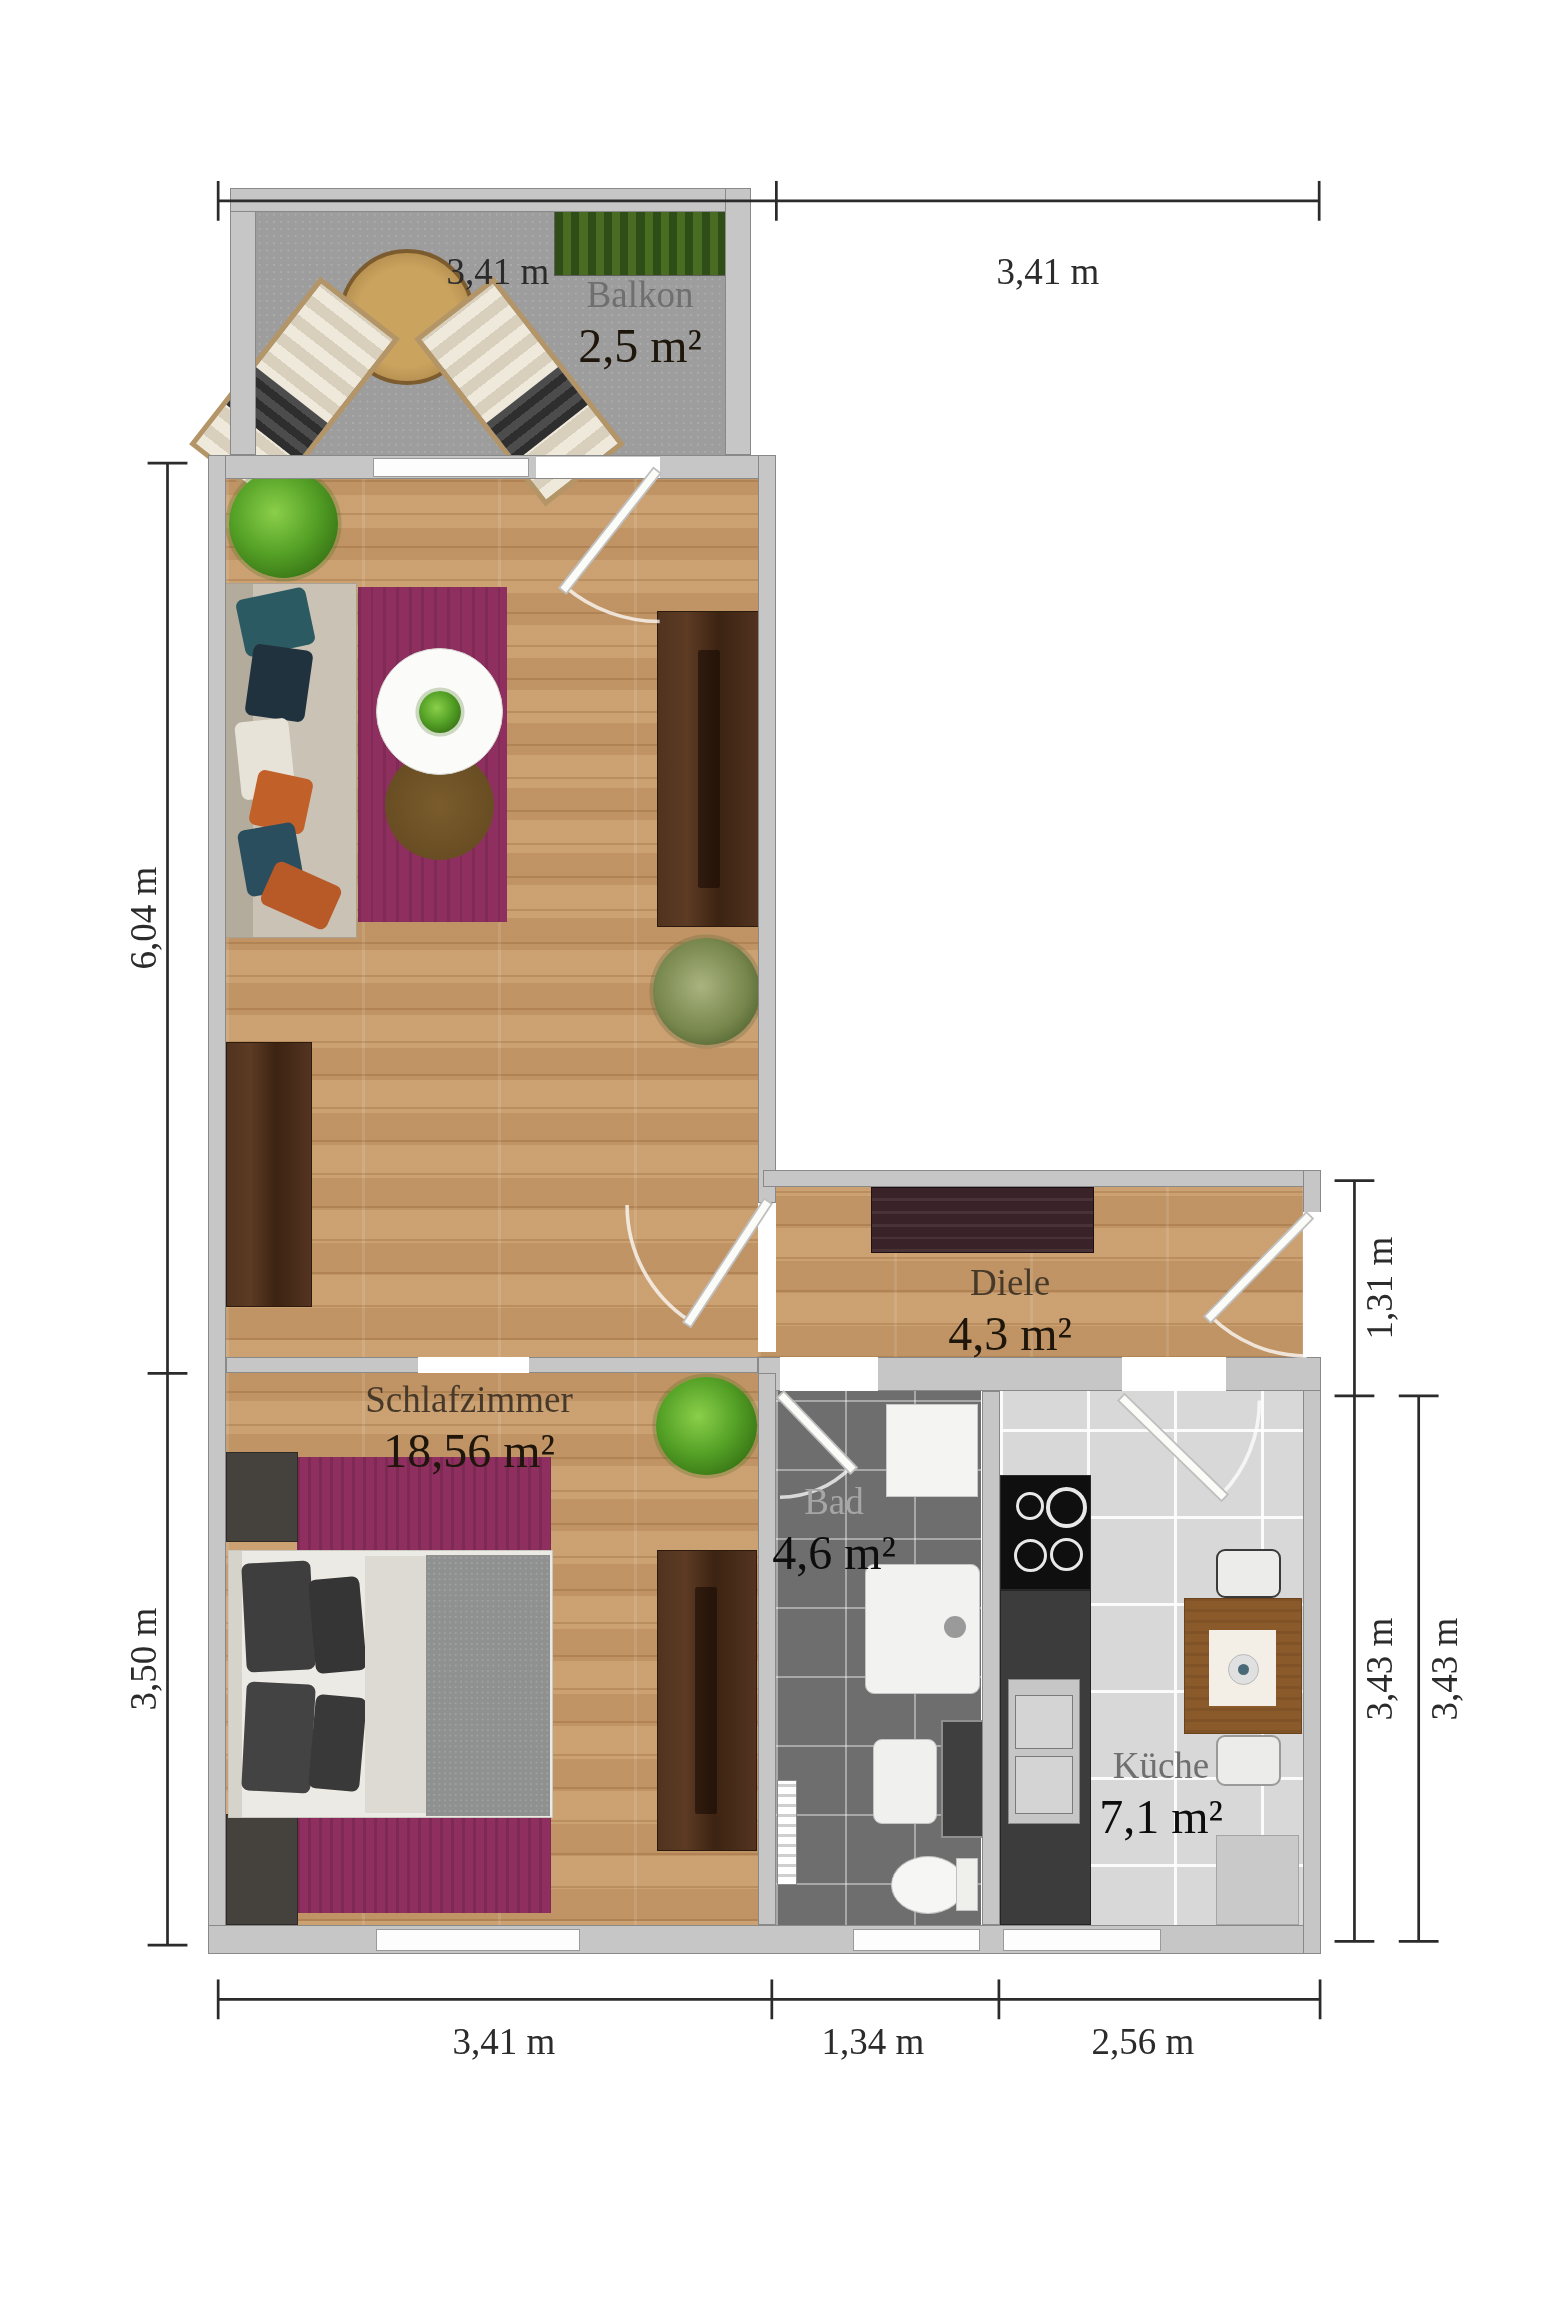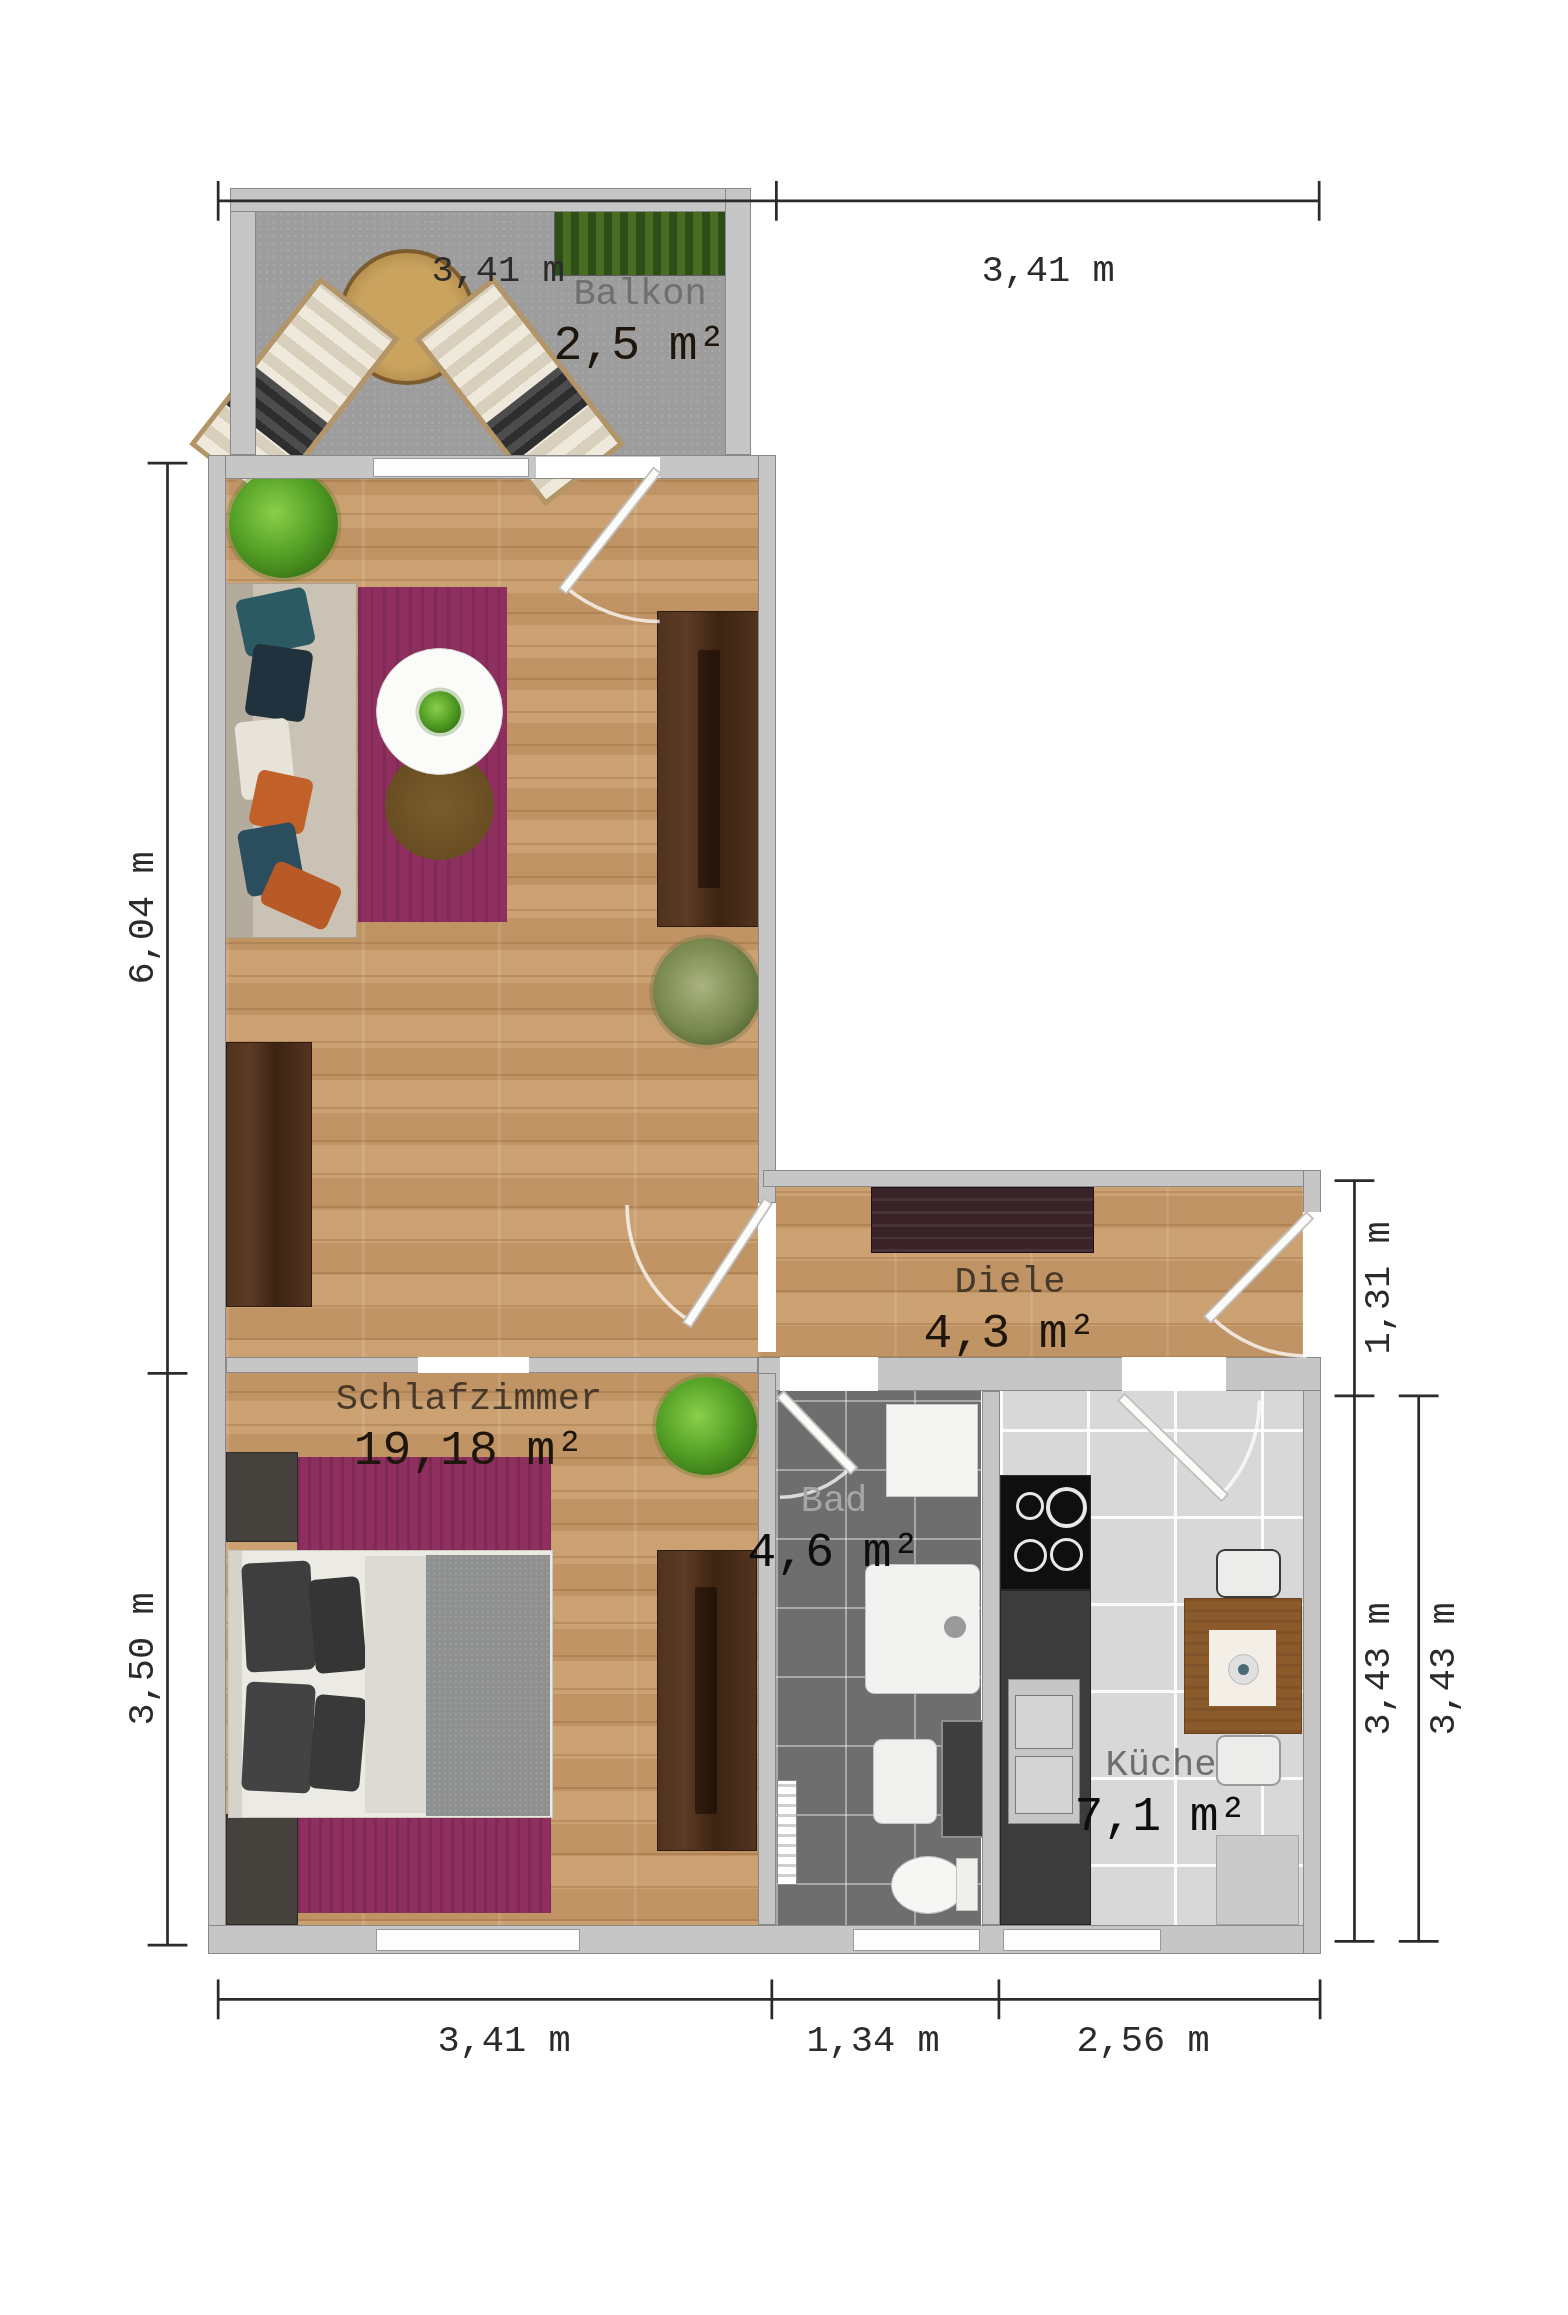--- a/index.html
+++ b/index.html
@@ -1,17 +1,17 @@
 <!DOCTYPE html>
 <html style="--wall: #c6c6c6; --wood_floor: #c69a6b; --balcony_floor: #9d9d9d; --bad_floor: #6e6e6e; --kueche_floor: #d8d8d8; --rug_purple: #8e2f60; --dark_wood: #4a2d1b; --dimension_line: #2b2b2b; --plant_green: #55a227; --door_leaf: #fbfbf8;font-size:14.5px"><head>
 <meta charset="utf-8">
 <style>
   html,body{margin:0;padding:0;background:#fff;}
   #stage{position:relative;width:1569px;height:2309px;background:#fff;
-         font-family:Liberation Mono, monospace;overflow:hidden;border-radius:13px;}
+         font-family:Liberation Serif, serif;overflow:hidden;border-radius:13px;}
   .abs{position:absolute;}
   
   .floor{position:absolute;z-index:1;}
   .wood{background-color:var(--wood_floor,#c69a6b);
     background-image:
       repeating-linear-gradient(90deg, rgba(255,255,255,.10) 0 2.7px, rgba(255,255,255,0) 2.7px 136px),
       repeating-linear-gradient(0deg, rgba(122,72,26,.22) 0 1.8px, rgba(0,0,0,0) 1.8px 33px),
       repeating-linear-gradient(0deg, rgba(255,225,180,.10) 0 33px, rgba(140,90,40,.10) 33px 65px);}
   .balc{background-color:var(--balcony_floor,#9d9d9d);
     background-image:radial-gradient(rgba(255,255,255,.16) 1.1px, rgba(0,0,0,0) 1.2px);
@@ -242,21 +242,21 @@
   <div class="lbl" style="left:640px;top:324px;">
     <div class="rname gname">Balkon</div>
     <div class="rarea">2,5 m²</div>
   </div>
   <div class="lbl" style="left:1010px;top:1312px;">
     <div class="rname">Diele</div>
     <div class="rarea">4,3 m²</div>
   </div>
   <div class="lbl" style="left:469px;top:1429px;">
     <div class="rname">Schlafzimmer</div>
-    <div class="rarea">19,18 m²</div>
+    <div class="rarea">18,56 m²</div>
   </div>
   <div class="lbl" style="left:834px;top:1531px;">
     <div class="rname lname">Bad</div>
     <div class="rarea darea">4,6 m²</div>
   </div>
   <div class="lbl" style="left:1161px;top:1795px;">
     <div class="rname gname">Küche</div>
     <div class="rarea darea">7,1 m²</div>
   </div>
 

